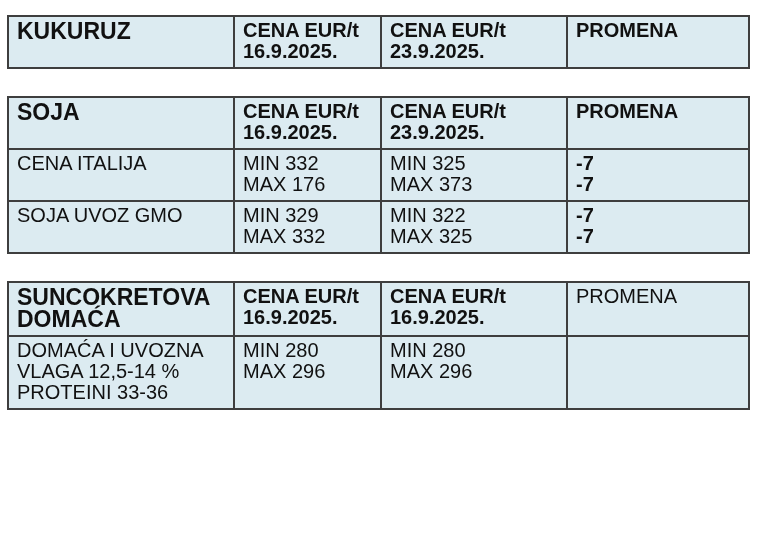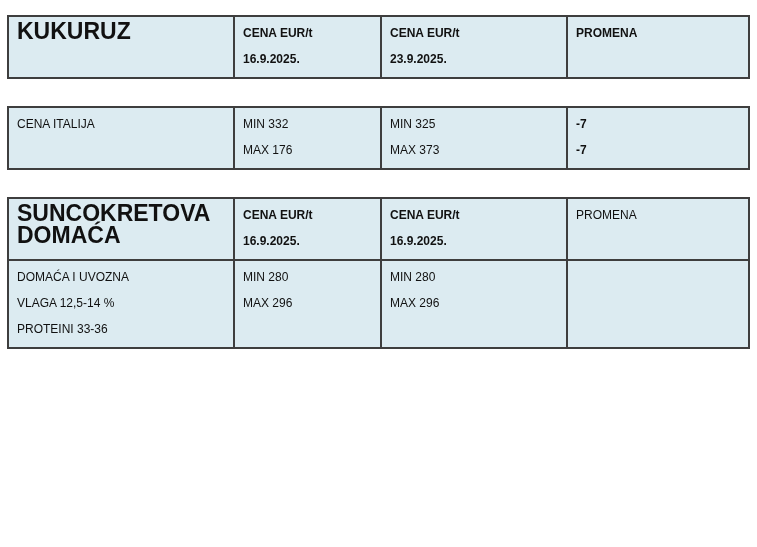--- a/index.html
+++ b/index.html
@@ -24,22 +24,22 @@
   table.price-table col.c1 { width: 226px; }
   table.price-table col.c2 { width: 147px; }
   table.price-table col.c3 { width: 186px; }
   table.price-table col.c4 { width: 182px; }
   .price-table th, .price-table td {
     border: 2px solid #3e3e3e;
     background: #dcebf1;
     vertical-align: top;
     text-align: left;
     padding: 3px 8px 5px 8px;
-    font-size: 12px;
-    line-height: 26px;
+    font-size: 20px;
+    line-height: 21px;
     white-space: pre-line;
     overflow: hidden;
   }
   .price-table th { font-weight: 700; }
   .price-table th.title-cell { font-size: 23px; line-height: 22px; }
   .price-table th.th-regular { font-weight: 400; }
   tr.hdr-row { height: 45px; }
   .t2 tr.hdr-row { height: 43px; }
   .t3 tr.hdr-row { height: 46px; }
   .t1 tr.body-row { height: 172px; }
@@ -72,26 +72,43 @@
   </table>
 
   <table class="price-table t2">
     <colgroup>
         <col class="c1">
         <col class="c2">
         <col class="c3">
         <col class="c4">
       </colgroup>
     <tbody>
+      <tr class="hdr-row">
+        <th class="title-cell">SOJA</th>
+        <th>CENA EUR/t
+16.9.2025.</th>
+        <th>CENA EUR/t
+23.9.2025.</th>
+        <th>PROMENA</th>
+      </tr>
       <tr class="body-row">
         <td>CENA ITALIJA</td>
         <td>MIN 332
 MAX 176</td>
         <td>MIN 325
 MAX 373</td>
+        <td class="val-bold">-7
+-7</td>
+      </tr>
+      <tr class="body-row">
+        <td>SOJA UVOZ GMO</td>
+        <td>MIN 329
+MAX 332</td>
+        <td>MIN 322
+MAX 325</td>
         <td class="val-bold">-7
 -7</td>
       </tr>
     </tbody>
   </table>
 
   <table class="price-table t3">
     <colgroup>
         <col class="c1">
         <col class="c2">

